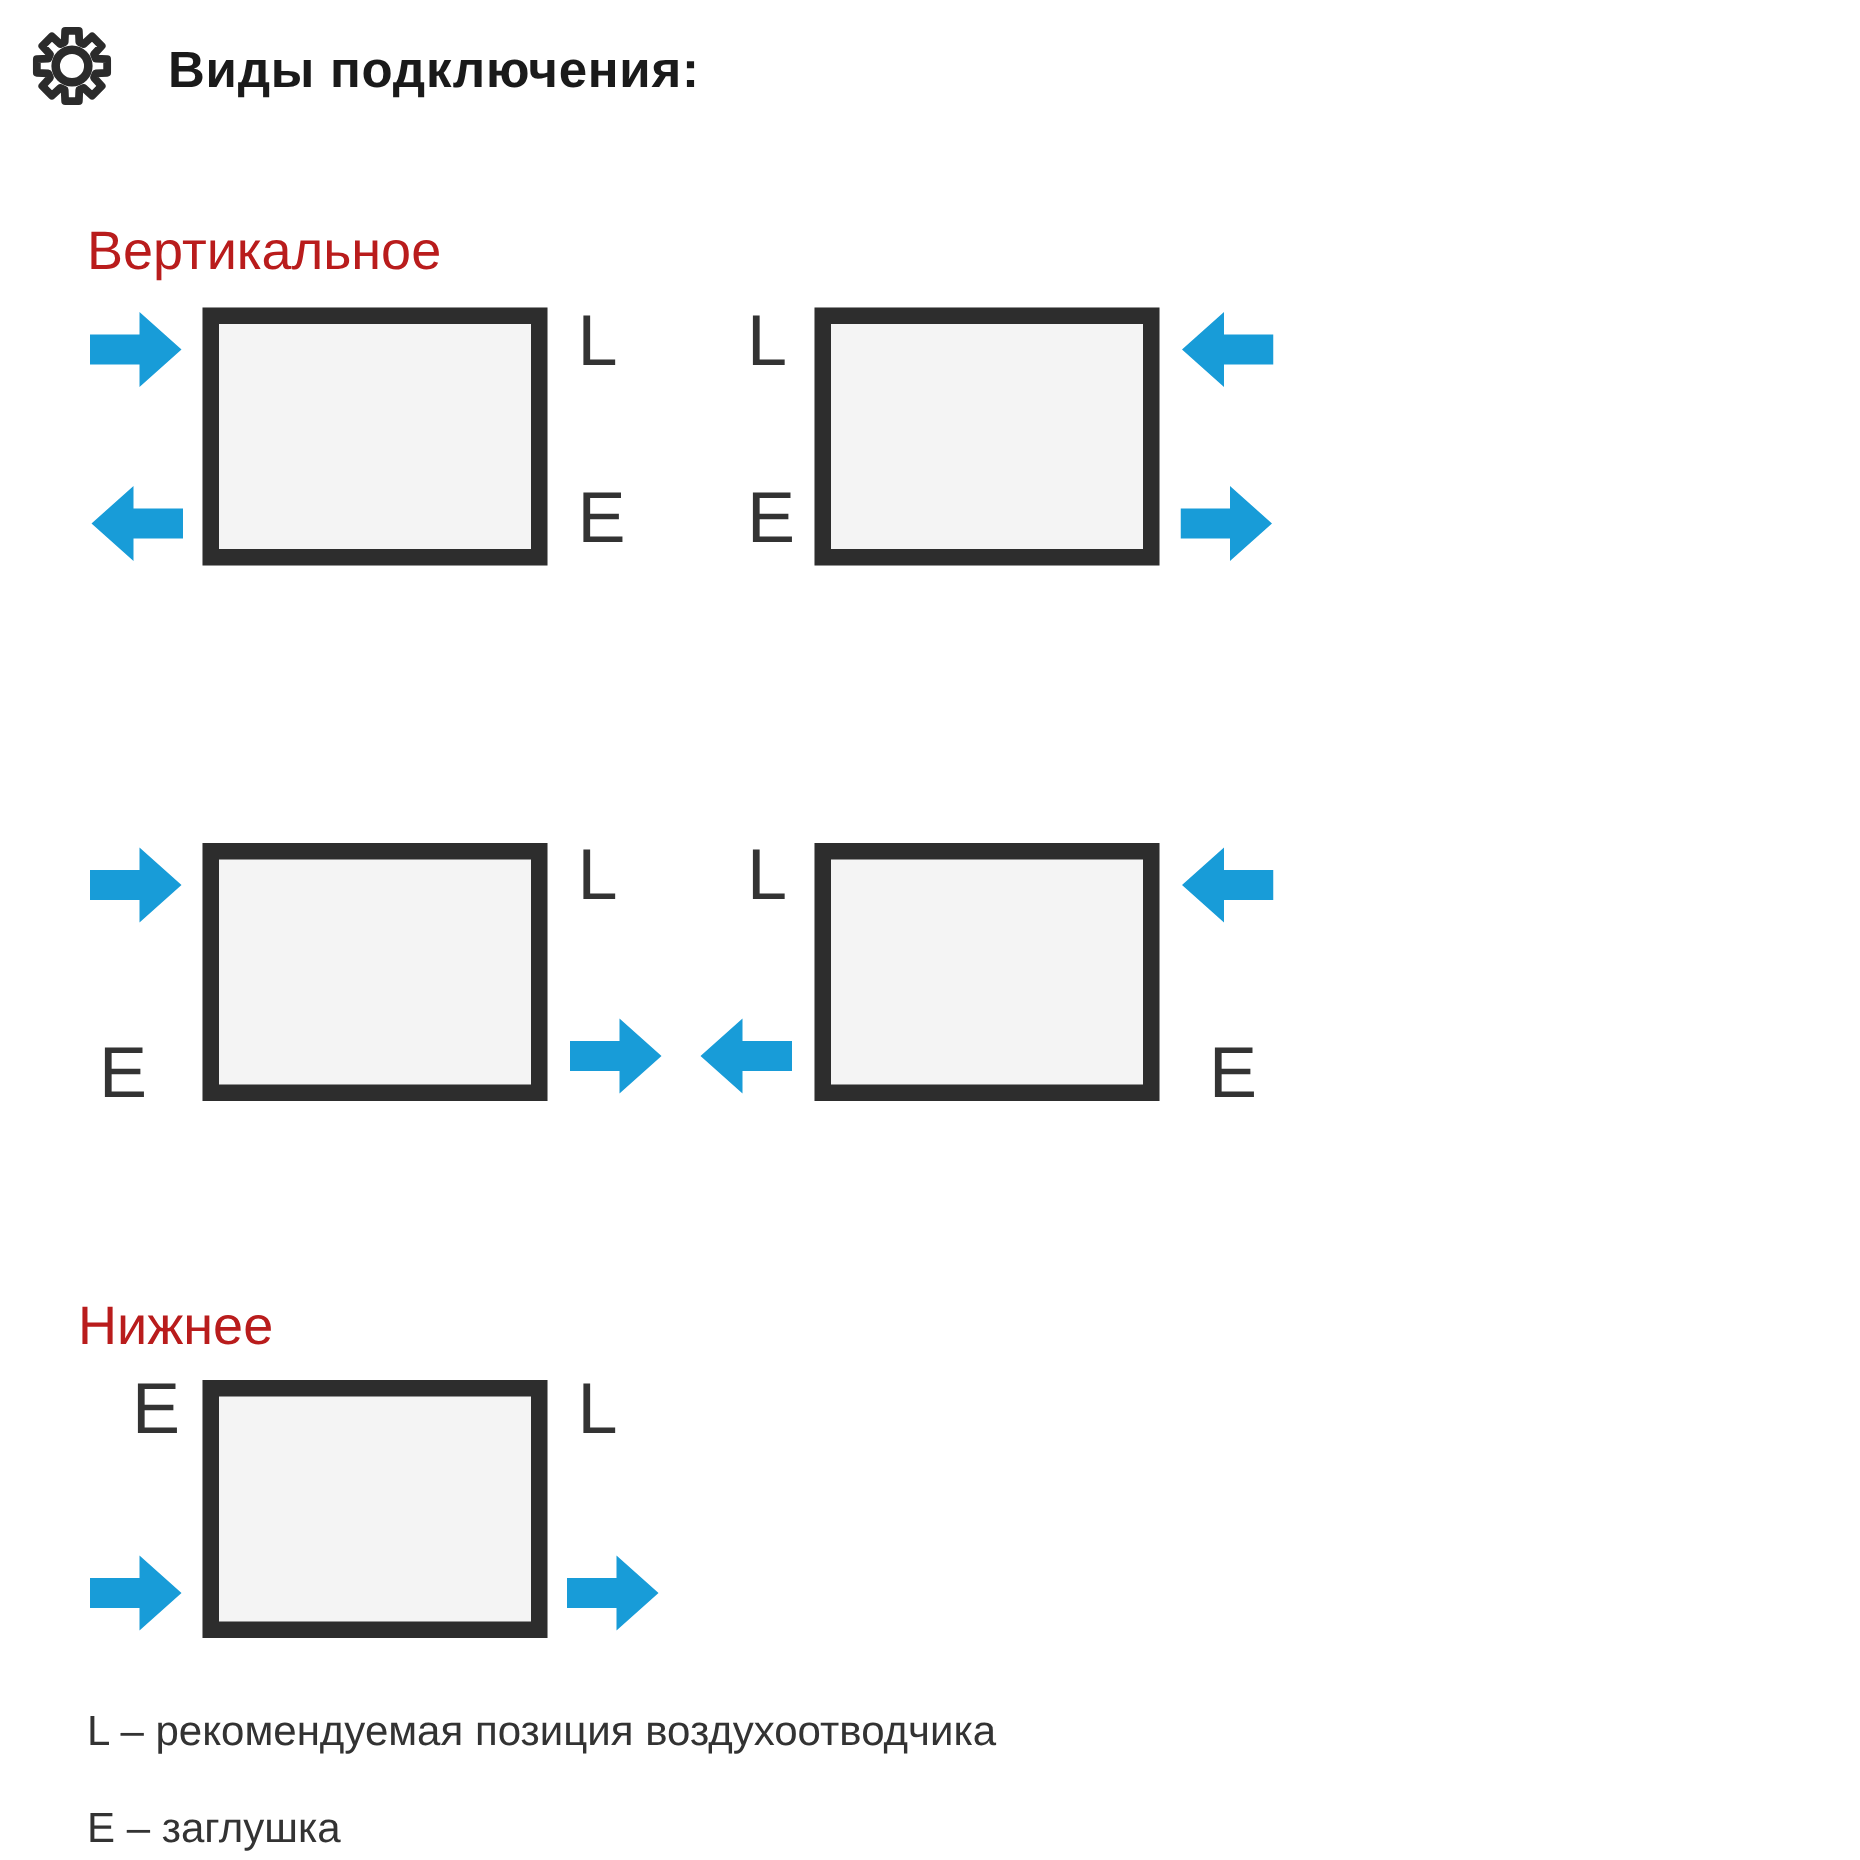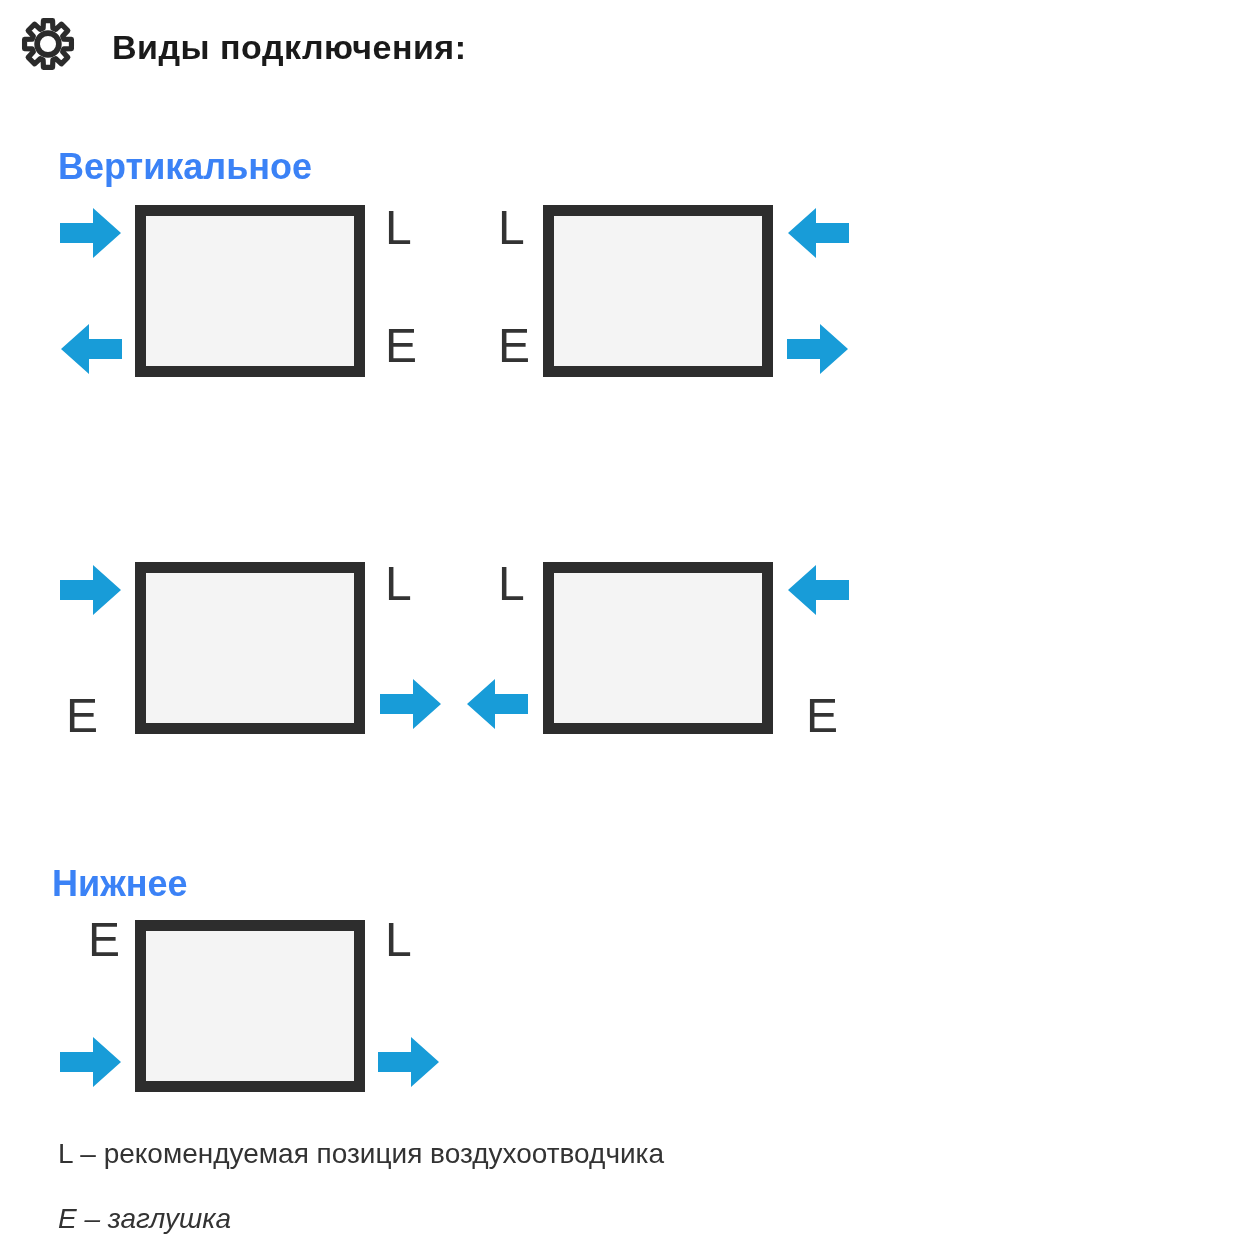--- a/index.html
+++ b/index.html
@@ -16,21 +16,21 @@
 
   
   .gear { left: 20px; top: 16px; width: 56px; height: 58px; }
   .title {
     left: 112px; top: 28px;
     font-size: 34px; font-weight: 700; color: #1a1a1a;
     letter-spacing: 0.5px;
   }
 
   
-  .sec-title { font-size: 36px; font-weight: 700; color: #3b82f6; }
+  .sec-title { font-size: 36px; font-weight: 400; color: #b91c1c; }
 
   
   .radiator {
     width: 230px; height: 172px;
     box-sizing: border-box;
     border: 11px solid #2d2d2d;
     background: #f4f4f4;
   }
 
   
@@ -129,15 +129,15 @@
         <polygon points="0,16 33,16 33,1 61,26 33,51 33,36 0,36"></polygon>
       </svg>
   </span>
   <span class="abs arrow" style="left:378px; top:1036px;">
     <svg viewBox="0 0 62 52">
         <polygon points="0,16 33,16 33,1 61,26 33,51 33,36 0,36"></polygon>
       </svg>
   </span>
 
   <div class="abs legend-line" style="left:58px; top:1136px;">L – рекомендуемая позиция воздухоотводчика</div>
-  <div class="abs legend-line" style="left:58px; top:1201px;font-style:italic;">E – заглушка</div>
+  <div class="abs legend-line" style="left:58px; top:1201px;">E – заглушка</div>
 
 </div>
 
 </body></html>

